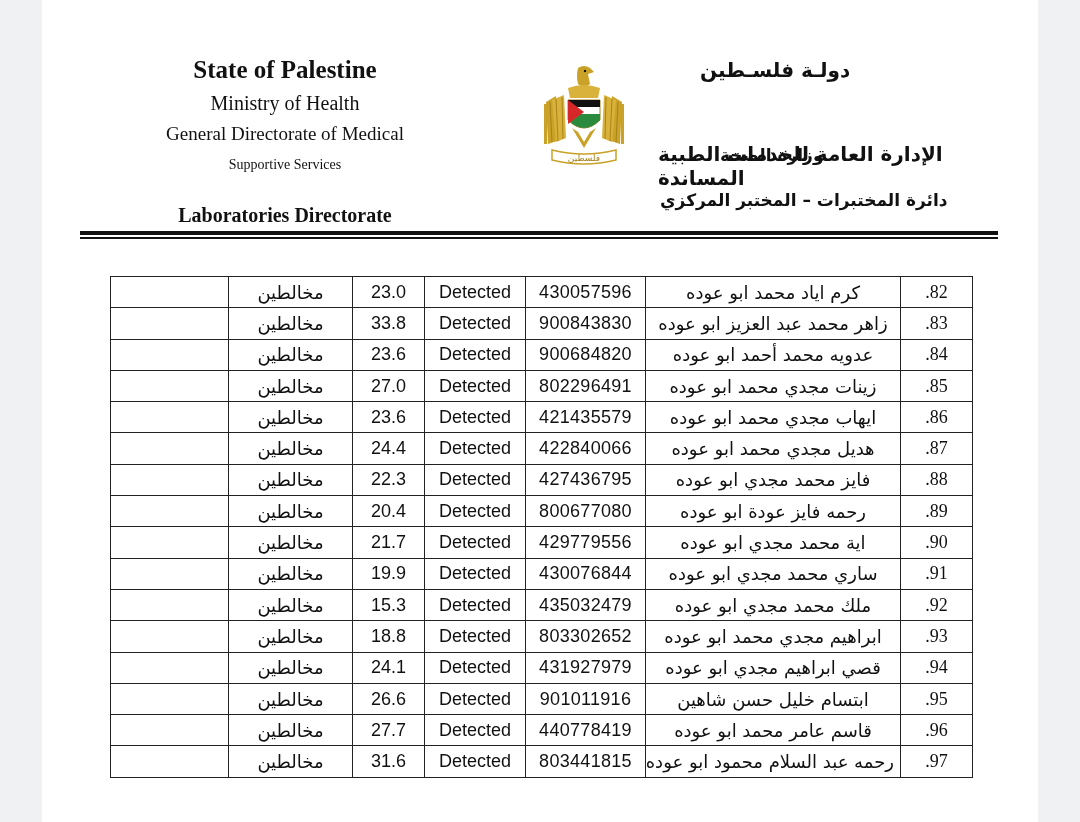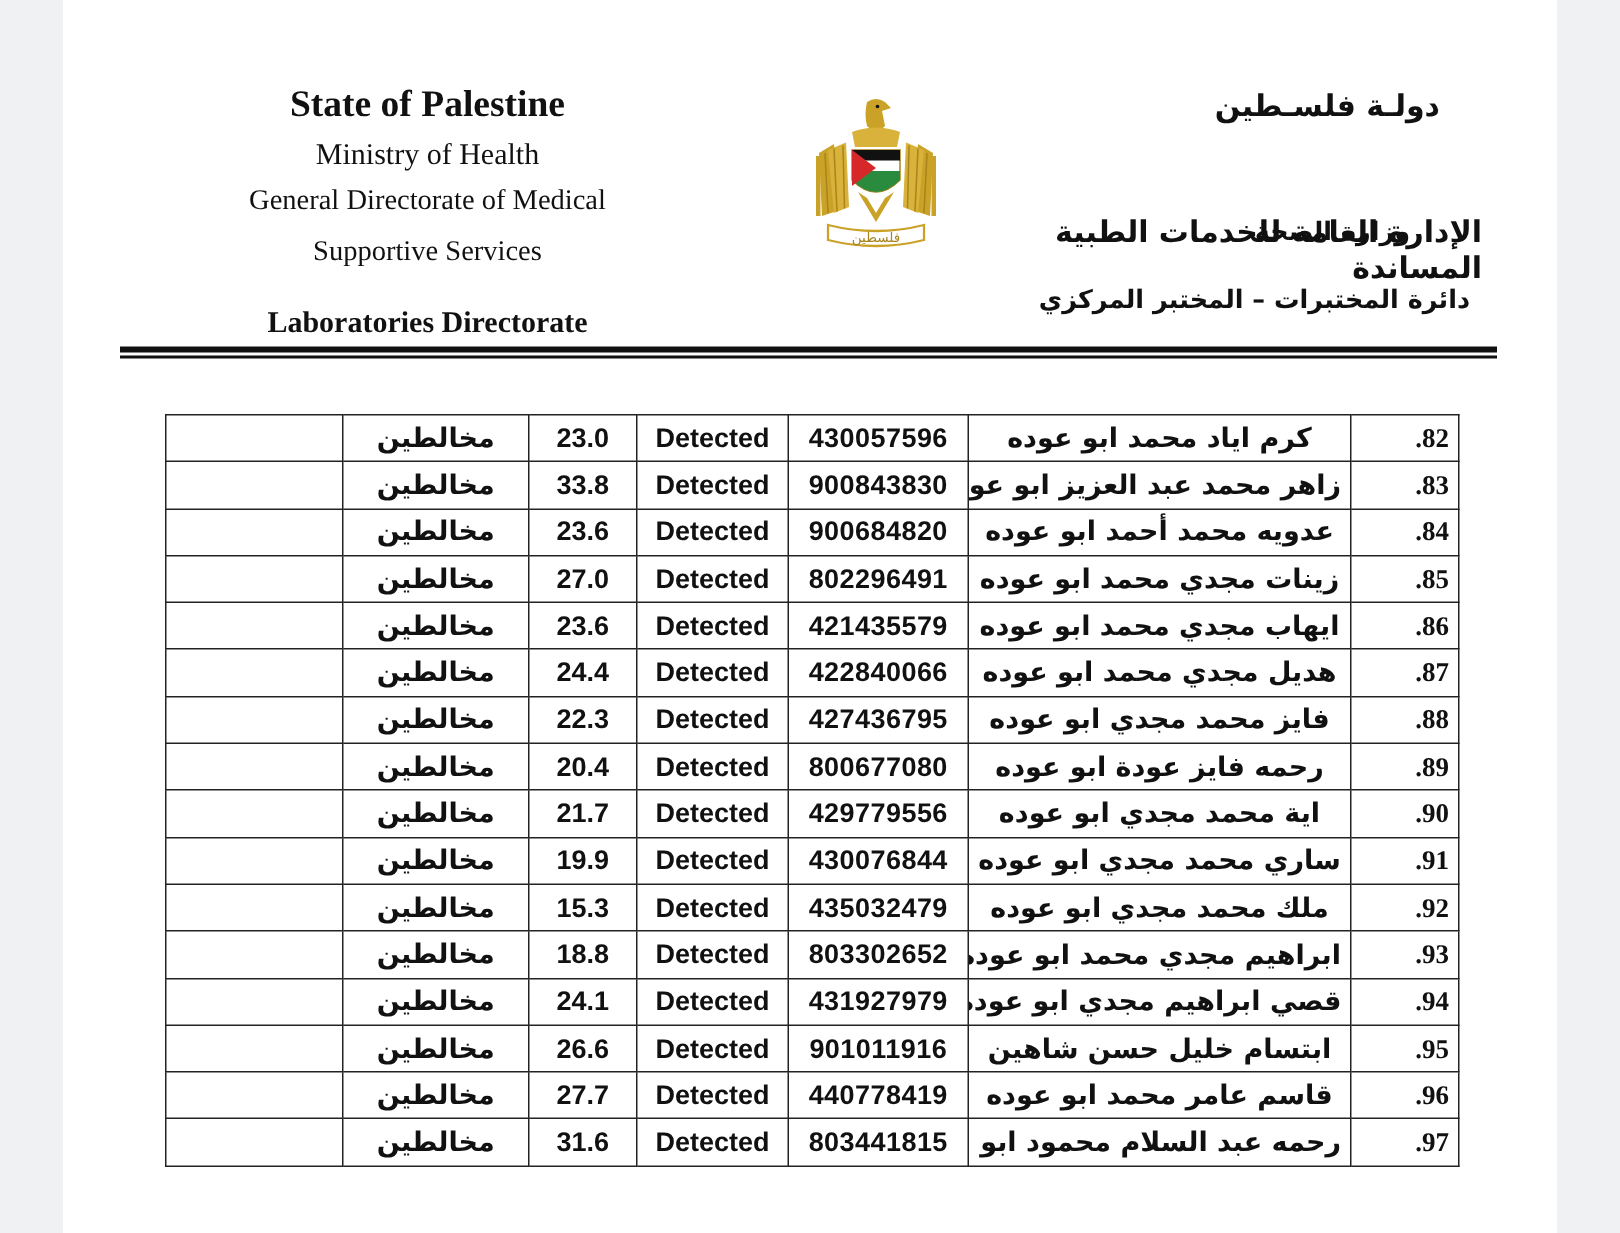--- a/index.html
+++ b/index.html
@@ -5,44 +5,44 @@
     * { box-sizing: border-box; margin: 0; padding: 0; }
     html, body { width: 1080px; height: 822px; overflow: hidden; }
     body { background: #eff1f3; position: relative; font-family: "Liberation Serif", serif; color: #111; }
     .page { position: absolute; left: 42px; top: 0; width: 996px; height: 822px; background: #ffffff; }
 
     .en-block { position: absolute; left: 110px; top: 56px; width: 350px; text-align: center; font-family: "Liberation Serif", serif; }
     .en-title { position: absolute; left: 0; top: 0; width: 350px; font-size: 25px; font-weight: bold; }
     .en-line { position: absolute; left: 0; width: 350px; font-size: 20px; }
     .en-l1 { top: 36px; }
     .en-l2 { top: 67px; font-size: 19px; }
-    .en-l3 { top: 101px; font-size: 19px; }
+    .en-l3 { top: 101px; font-size: 14px; }
     .en-bold { top: 148px; font-size: 20px; font-weight: bold; }
 
     .ar-block { position: absolute; left: 660px; top: 56px; width: 340px; direction: rtl; font-family: "DejaVu Sans", sans-serif; font-weight: bold; }
-    .ar-line { position: absolute; right: 0; width: 340px; text-align: right; }
+    .ar-line { position: absolute; right: 0; width: 340px; text-align: left; }
     .ar-l1 { top: 2px; font-size: 20px; right: 40px; width: 260px; }
     .ar-l2 { top: 46px; font-size: 17px; right: 60px; width: 220px; margin-top: 43px; }
     .ar-l3 { top: 86px; font-size: 20px; right: 12px; width: 330px; }
     .ar-l4 { top: 134px; font-size: 17px; right: 20px; width: 320px; }
 
     .emblem { position: absolute; left: 538px; top: 62px; width: 92px; height: 108px; }
 
     .rule-thick { position: absolute; left: 80px; top: 231px; width: 918px; height: 4px; background: #111; }
     .rule-thin { position: absolute; left: 80px; top: 237px; width: 918px; height: 1.5px; background: #111; }
 
-    table.results { position: absolute; left: 110px; top: 276px; width: 862px; border-collapse: collapse; table-layout: fixed; font-weight: bold; }
+    table.results { position: absolute; left: 110px; top: 276px; width: 862px; border-collapse: collapse; table-layout: fixed; }
     table.results td { border: 1.3px solid #222; height: 31.3px; font-size: 18px; vertical-align: middle; padding: 0 6px; white-space: nowrap; overflow: hidden; }
     td.c-empty { width: 118px; }
     td.c-contact { width: 124px; text-align: left; padding-left: 34px; font-family: "DejaVu Sans", sans-serif; font-size: 14px; direction: rtl; text-align: center; }
     td.c-ct { width: 72px; text-align: center; font-family: "Liberation Sans", sans-serif; }
     td.c-result { width: 101px; text-align: center; font-family: "Liberation Sans", sans-serif; margin-left: 32px; }
     td.c-id { width: 120px; text-align: center; font-family: "Liberation Sans", sans-serif; letter-spacing: 0.3px; }
     td.c-name { width: 255px; direction: rtl; text-align: center; font-family: "DejaVu Sans", sans-serif; font-size: 14px; padding-right: 8px; }
-    td.c-num { width: 72px; text-align: right; font-family: "Liberation Serif", serif; font-size: 18px; }
+    td.c-num { width: 72px; text-align: center; font-family: "Liberation Serif", serif; font-size: 18px; }
   </style>
 </head>
 <body>
 
 <div class="page"></div>
 
 <div class="en-block">
   <div class="en-title">State of Palestine</div>
   <div class="en-line en-l1">Ministry of Health</div>
   <div class="en-line en-l2">General Directorate of Medical</div>

